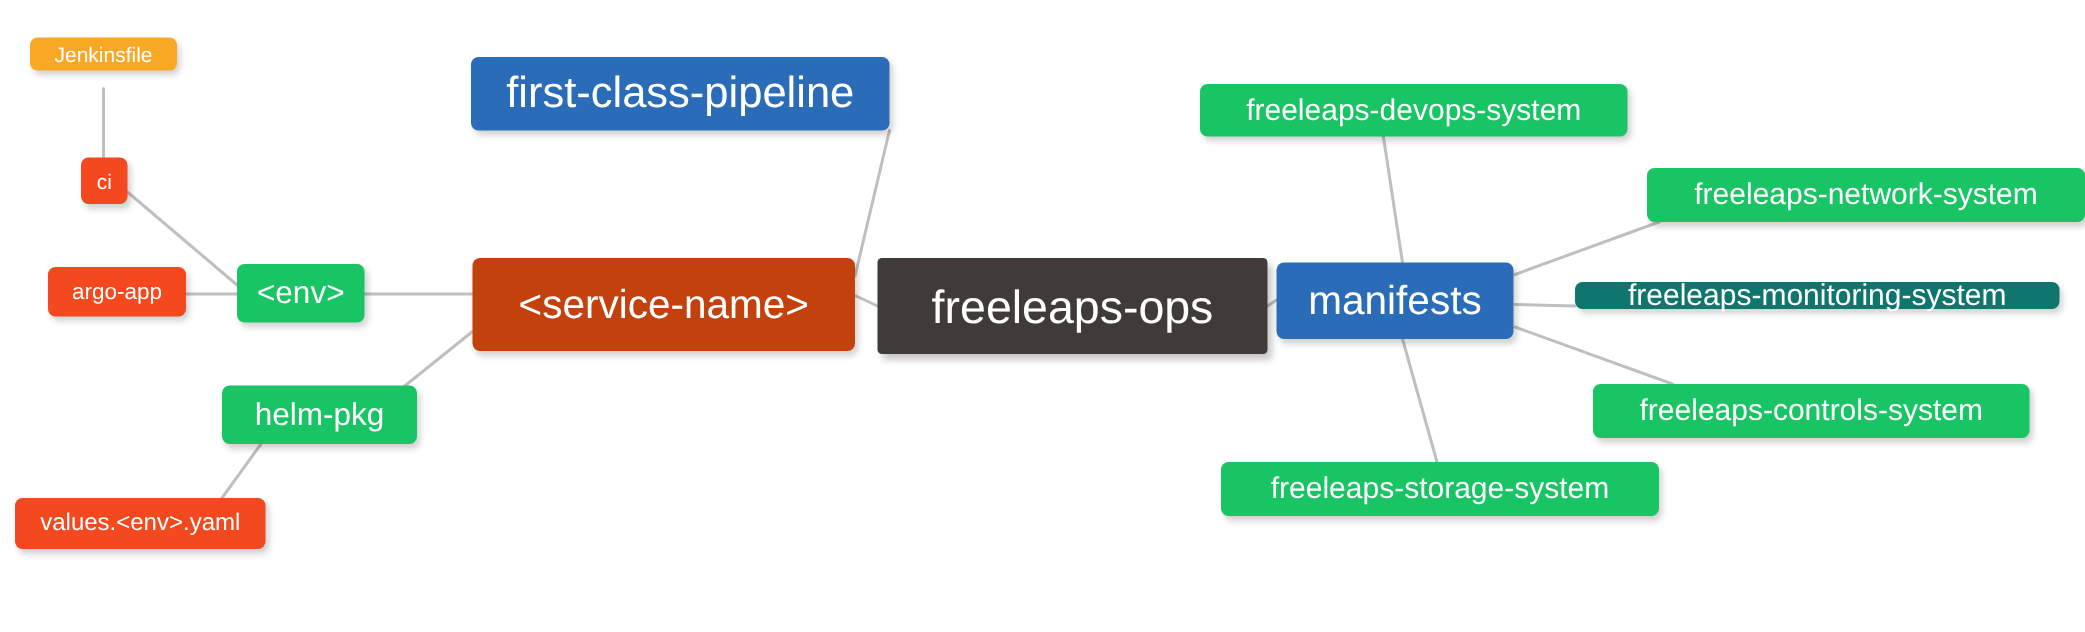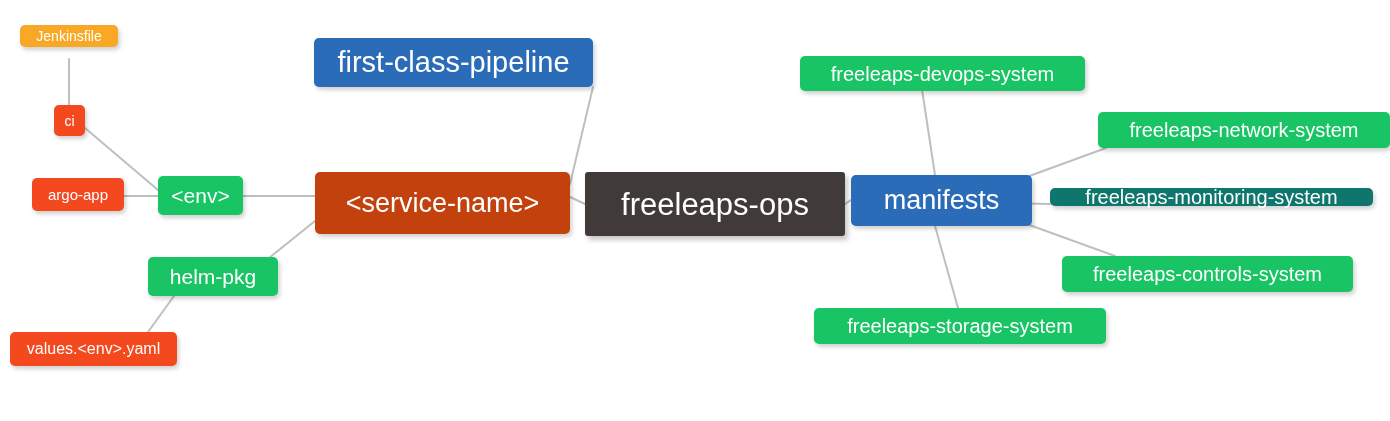--- a/index.html
+++ b/index.html
@@ -91,21 +91,21 @@
       </div>
       <div class="node" style="left: 314px; top: 38px; width: 279px; height: 49px; background: rgb(43, 108, 184); font-size: 29px;">
         <span class="node-label">first-class-pipeline</span>
       </div>
       <div class="node" style="left: 315px; top: 172px; width: 255px; height: 62px; background: #c2410c; font-size: 27px;">
         <span class="node-label">&lt;service-name&gt;</span>
       </div>
       <div class="node root" style="left: 585px; top: 172px; width: 260px; height: 64px; background: rgb(64, 59, 57); font-size: 31px;">
         <span class="node-label">freeleaps-ops</span>
       </div>
-      <div class="node" style="left: 851px; top: 175px; width: 181px; height: 51px; background: rgb(43, 108, 184); font-size: 27px;">
+      <div class="node" style="left: 851px; top: 175px; width: 158px; height: 51px; background: rgb(43, 108, 184); font-size: 27px;">
         <span class="node-label">manifests</span>
       </div>
       <div class="node" style="left: 800px; top: 28px; width: 285px; height: 35px; background: rgb(25, 196, 100); font-size: 20px; margin-top: 28px;">
         <span class="node-label">freeleaps-devops-system</span>
       </div>
       <div class="node" style="left: 1056px; top: 112px; width: 292px; height: 36px; background: rgb(25, 196, 100); font-size: 20px; margin-left: 42px;">
         <span class="node-label">freeleaps-network-system</span>
       </div>
       <div class="node" style="left: 1050px; top: 188px; width: 323px; height: 18px; background: #0f766e; font-size: 20px;">
         <span class="node-label">freeleaps-monitoring-system</span>

